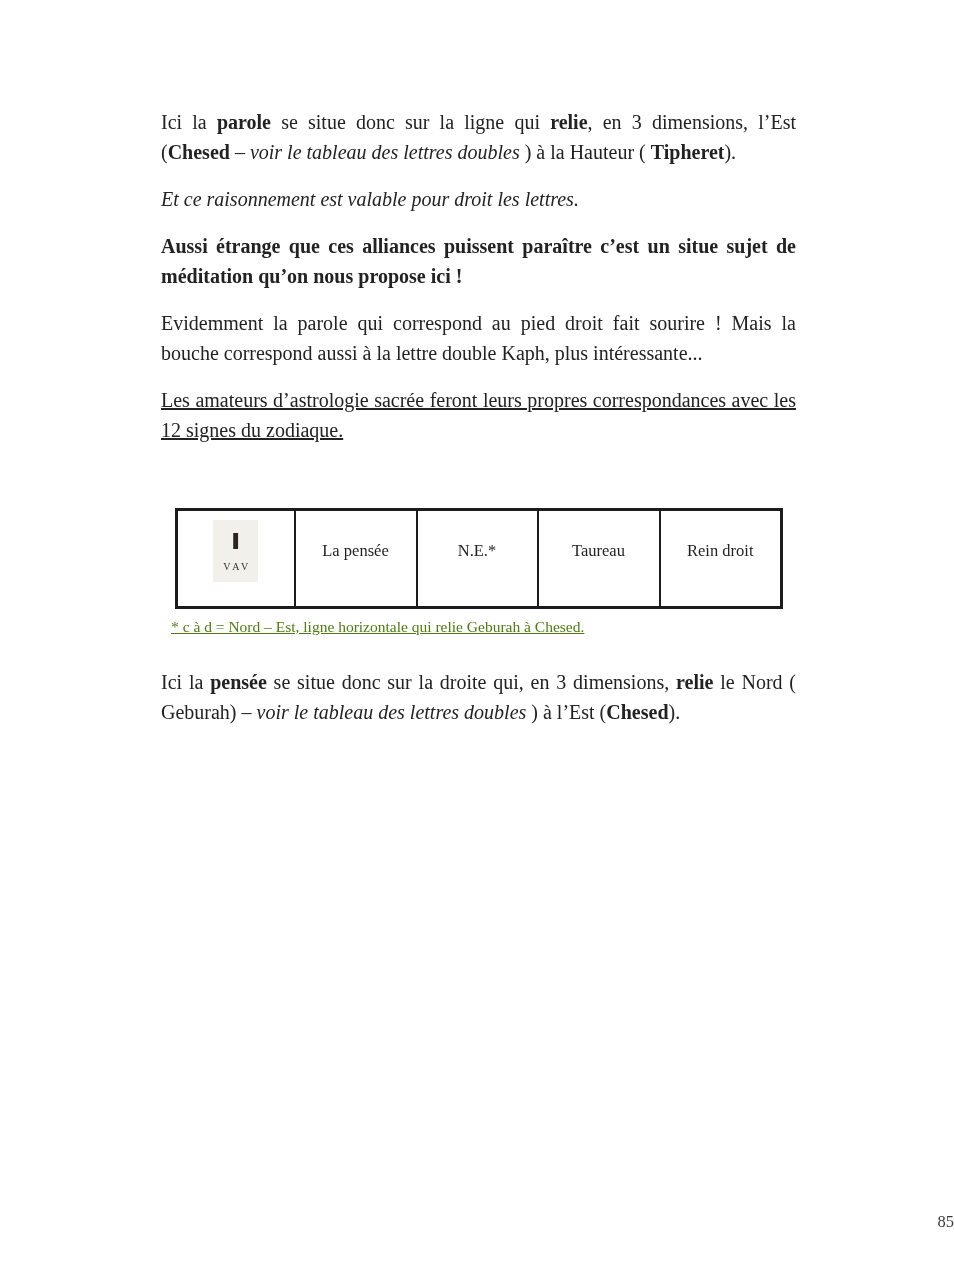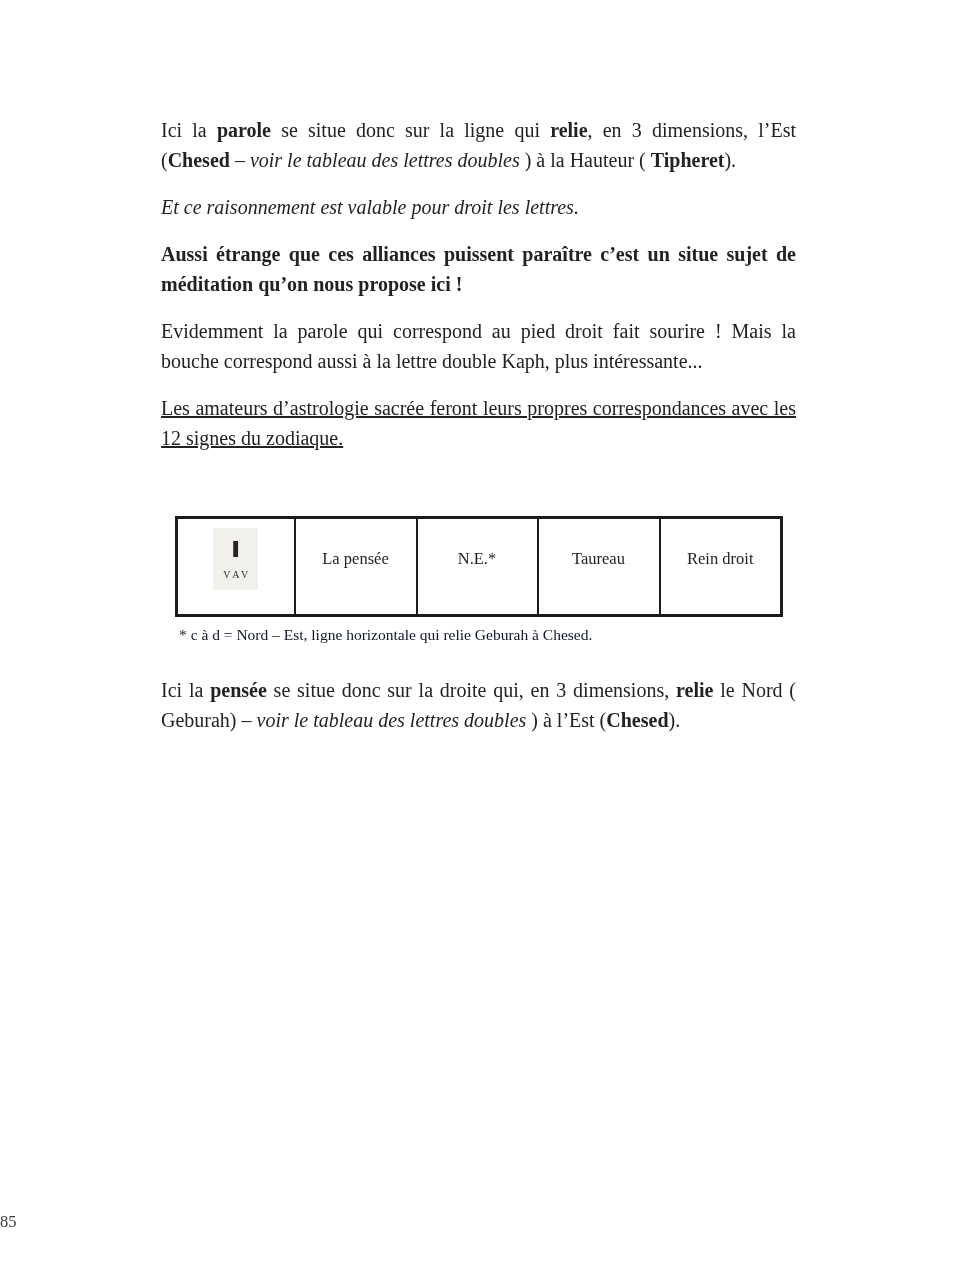--- a/index.html
+++ b/index.html
@@ -10,21 +10,21 @@
   .page {
     position:relative;
     width:954px; height:1276px;
     margin:0 auto;
     background:#ffffff;
     color:#222222;
     overflow:hidden;
   }
   .content {
     position:absolute;
-    left:161px; top:115px;
+    left:161px; top:107px;
     width:635px;
   }
   p.para {
     margin:0 0 17px 0;
     font-size:20px;
     line-height:30px;
     text-align:justify;
     color:#222222;
   }
   .run-r { font-style:normal; font-weight:normal; }
@@ -73,31 +73,32 @@
   }
   .vav-caption {
     font-family:"Liberation Serif","DejaVu Serif",serif;
     font-size:10px;
     letter-spacing:3px;
     color:#333333;
     margin-top:3px;
     padding-left:3px; 
   }
   p.footnote {
-    margin:7px 0 0 18px;
+    margin:7px 0 0 10px;
     font-size:15.5px;
     line-height:22px;
-    color:#0f172a;
+    color:#4d7c0f;
+    text-decoration:underline;
   }
   p.para.after-footnote { margin-top:29px; }
   .page-number {
     position:absolute;
     top:1212px; left:0;
     width:100%;
-    text-align:left;
+    text-align:right;
     font-size:16.5px;
     color:#3a3a3a;
   }
 </style>
 </head>
 <body>
 
 <div class="page">
   <div class="content">
 

